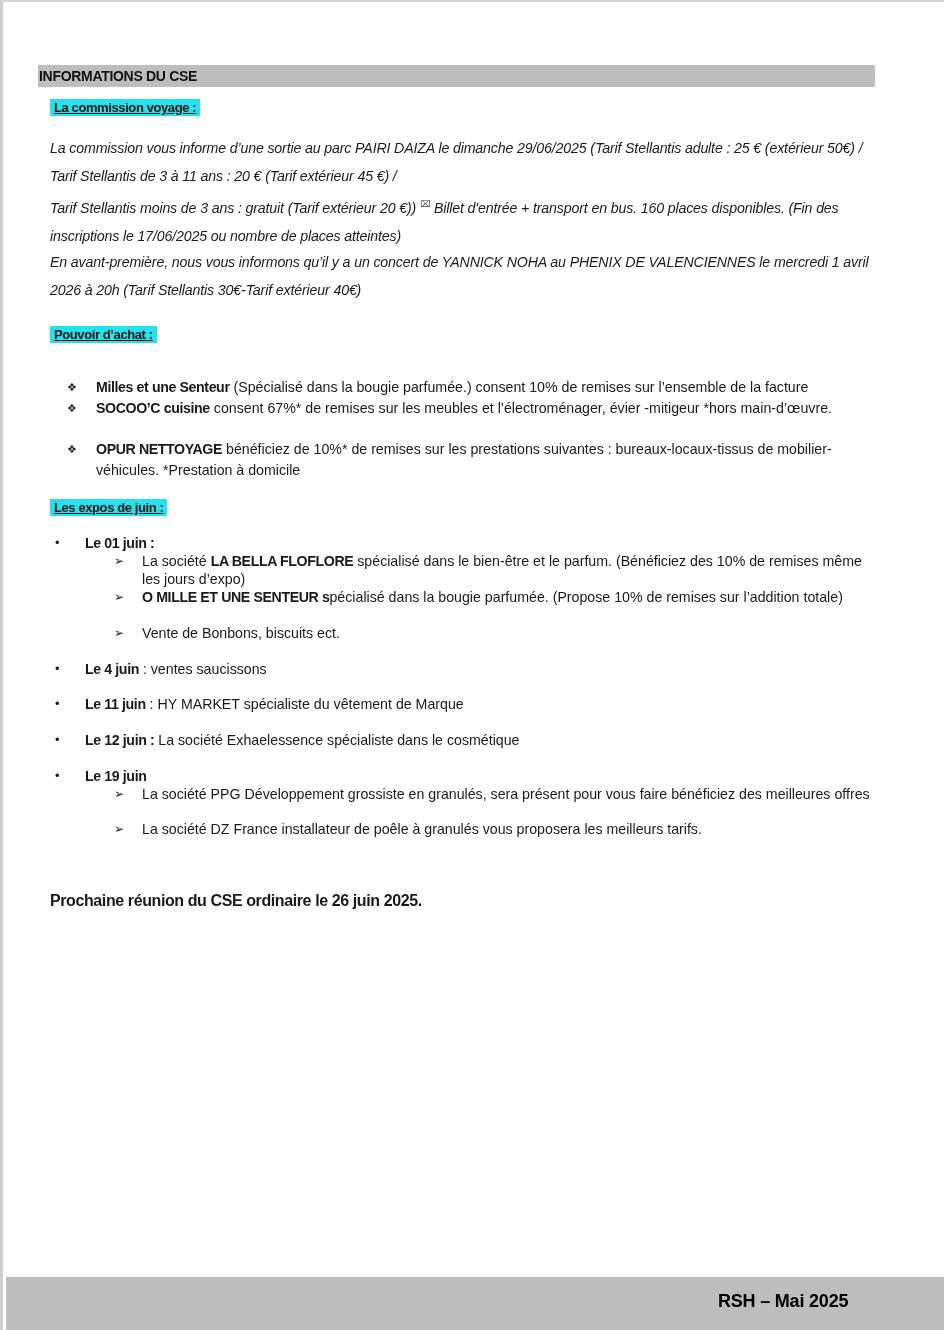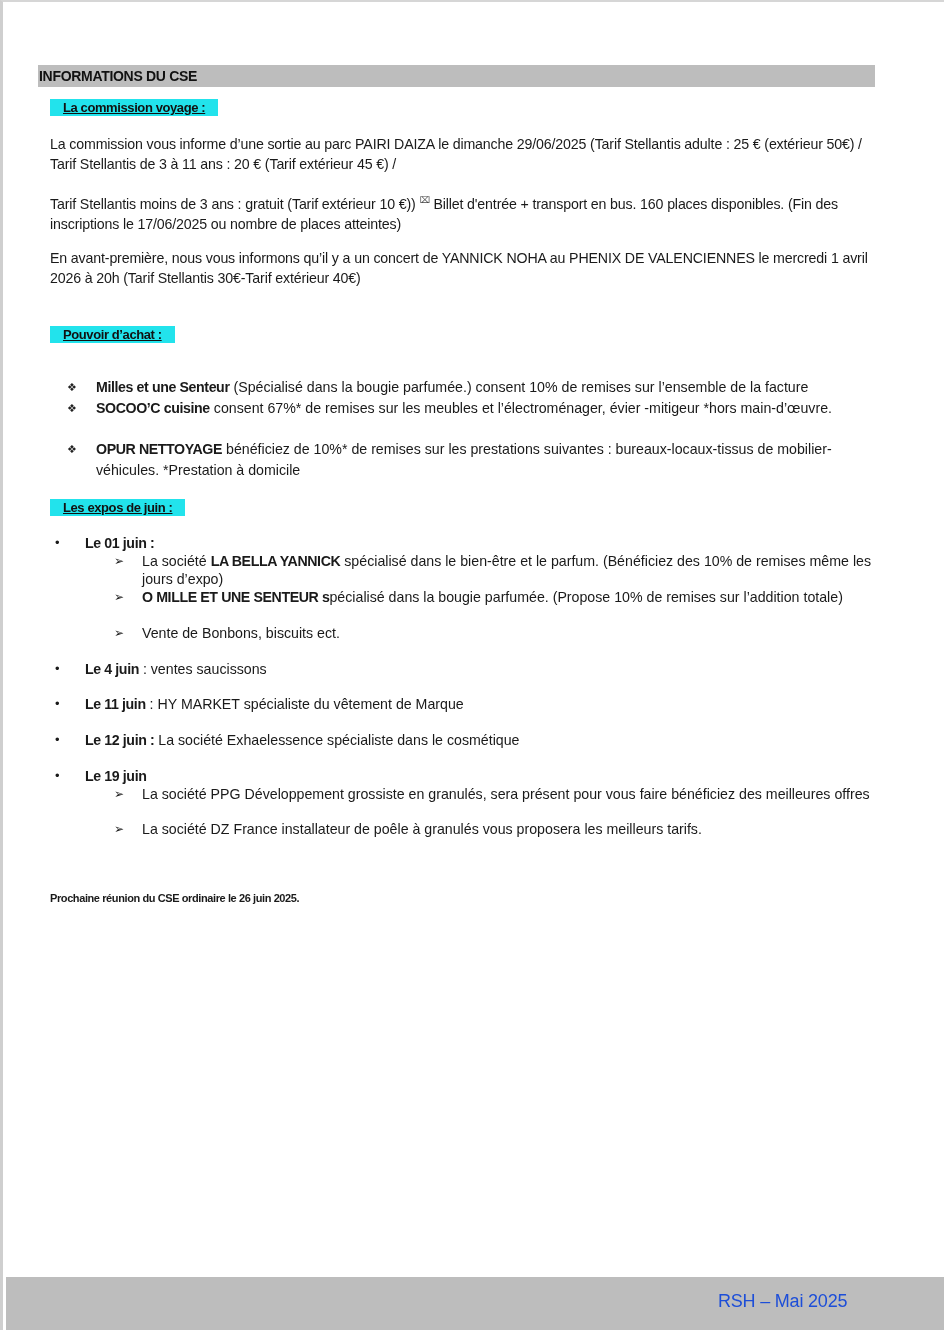--- a/index.html
+++ b/index.html
@@ -19,64 +19,65 @@
     position: absolute; left: 35px; top: 63px; width: 837px; height: 22px;
     background: #bdbdbd;
   }
   .header-title {
     position: absolute; left: 1px; top: 3px;
     font-size: 14px; font-weight: bold; letter-spacing: -0.3px; color: #111;
   }
   .section-title {
     position: absolute; left: 47px;
     font-size: 13px; font-weight: bold; text-decoration: underline;
-    background: #22e3ec; padding: 0 13px; letter-spacing: -0.4px; color: #111;
+    background: #22e3ec; padding: 0 4px; letter-spacing: -0.4px; color: #111;
     line-height: 17px;
   }
   .para {
     position: absolute; left: 47px; width: 830px;
-    font-size: 14.2px; line-height: 20px; color: #1a1a1a;
+    font-size: 14.2px; line-height: 28px; color: #1a1a1a;
     letter-spacing: -0.15px;
+    font-style: italic;
   }
   .sup-glyph { font-size: 9px; vertical-align: super; color: #444; }
   .diamond-item { position: absolute; left: 64px; width: 810px; font-size: 14.2px; line-height: 20.5px; }
   .diamond-item .bullet { position: absolute; left: 0; top: 0; font-size: 11px; color: #222; }
   .diamond-item .text { position: absolute; left: 29px; width: 780px; }
   .dot-item { position: absolute; left: 52px; width: 820px; font-size: 14.2px; line-height: 18px; }
   .dot-item .bullet { position: absolute; left: 0; top: 0; font-size: 13px; }
   .dot-item .text { position: absolute; left: 30px; width: 790px; }
   .arrow-item { position: absolute; left: 111px; width: 760px; font-size: 14.2px; line-height: 18px; }
   .arrow-item .bullet { position: absolute; left: 0; top: 0; font-size: 12px; }
   .arrow-item .text { position: absolute; left: 28px; width: 735px; }
   b, .strong { font-weight: bold; letter-spacing: -0.4px; }
-  .closing { position: absolute; left: 47px; top: 890px; font-size: 11px; font-weight: bold; letter-spacing: -0.4px; }
+  .closing { position: absolute; left: 47px; top: 890px; font-size: 16px; font-weight: bold; letter-spacing: -0.4px; }
   .footer-band {
     position: absolute; left: 3px; top: 1275px; width: 941px; height: 55px;
     background: #bdbdbd;
   }
   .footer-text {
     position: absolute; left: 712px; top: 14px;
-    font-size: 18px; font-weight: normal; color: #1d4ed8; letter-spacing: -0.2px;
+    font-size: 18px; font-weight: bold; color: #000000; letter-spacing: -0.2px;
   }
 </style>
 </head>
 <body>
 
 <div class="page-frame">
 
   <div class="header-band">
     <span class="header-title">INFORMATIONS DU CSE</span>
   </div>
 
   <span class="section-title" style="top:97px">La commission voyage :</span>
 
   <div class="para" style="top:132px">La commission vous informe d’une sortie au parc PAIRI DAIZA le dimanche 29/06/2025 (Tarif Stellantis adulte : 25 € (extérieur 50€) / Tarif Stellantis de 3 à 11 ans : 20 € (Tarif extérieur 45 €) /</div>
 
   <div class="para" style="top:188px">
-    <span>Tarif Stellantis moins de 3 ans : gratuit (Tarif extérieur 10 €))</span>
+    <span>Tarif Stellantis moins de 3 ans : gratuit (Tarif extérieur 20 €))</span>
     <span class="sup-glyph">⌧</span>
     <span>Billet d'entrée + transport en bus. 160 places disponibles. (Fin des inscriptions le 17/06/2025 ou nombre de places atteintes)</span>
   </div>
 
   <div class="para" style="top:246px">En avant-première, nous vous informons qu’il y a un concert de YANNICK NOHA au PHENIX DE VALENCIENNES le mercredi 1 avril 2026 à 20h (Tarif Stellantis 30€-Tarif extérieur 40€)</div>
 
   <span class="section-title" style="top:324px">Pouvoir d’achat :</span>
 
   <div class="diamond-item" style="top:375px;height:20px">
     <span class="bullet">❖</span>
@@ -92,21 +93,21 @@
   </div>
 
   <span class="section-title" style="top:497px">Les expos de juin :</span>
 
   <div class="dot-item" style="top:532px">
     <span class="bullet">•</span>
     <span class="text"><b>Le 01 juin :</b></span>
   </div>
   <div class="arrow-item" style="top:550px">
     <span class="bullet">➢</span>
-    <span class="text"><span>La société </span><b>LA BELLA YANNICK</b><span> spécialisé dans le bien-être et le parfum. (Bénéficiez des 10% de remises même les jours d’expo)</span></span>
+    <span class="text"><span>La société </span><b>LA BELLA FLOFLORE</b><span> spécialisé dans le bien-être et le parfum. (Bénéficiez des 10% de remises même les jours d’expo)</span></span>
   </div>
   <div class="arrow-item" style="top:586px">
     <span class="bullet">➢</span>
     <span class="text"><span></span><b>O MILLE ET UNE SENTEUR s</b><span>pécialisé dans la bougie parfumée. (Propose 10% de remises sur l’addition totale)</span></span>
   </div>
   <div class="arrow-item" style="top:622px">
     <span class="bullet">➢</span>
     <span class="text">Vente de Bonbons, biscuits ect.</span>
   </div>
 

